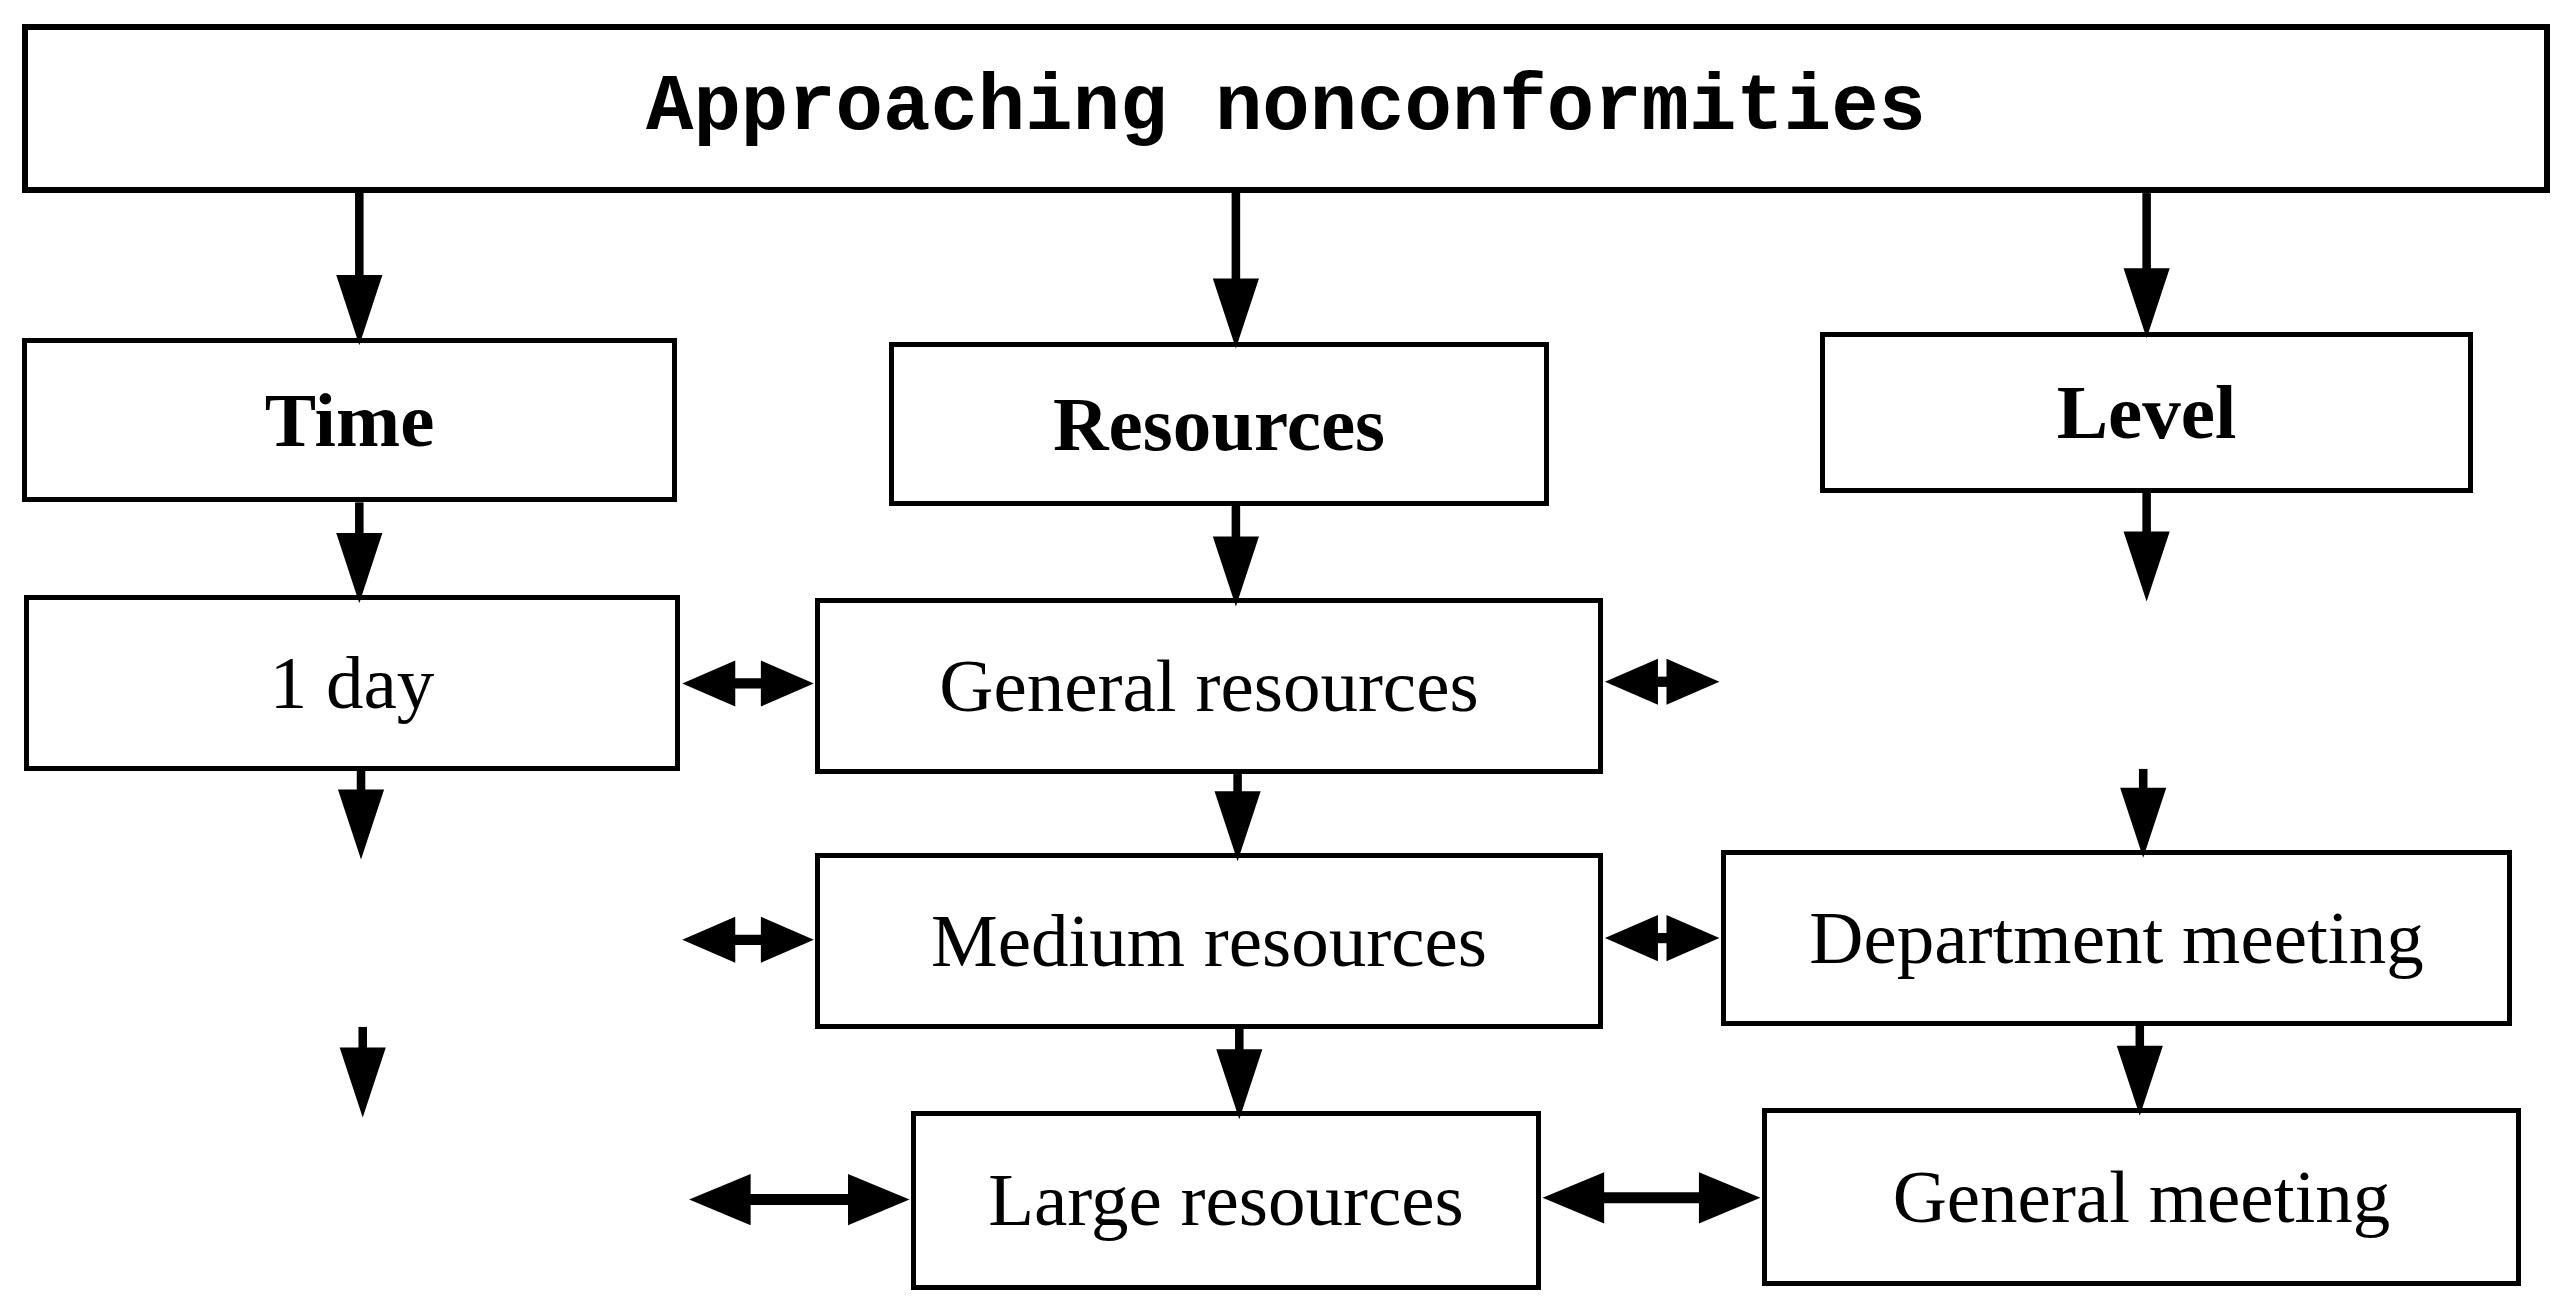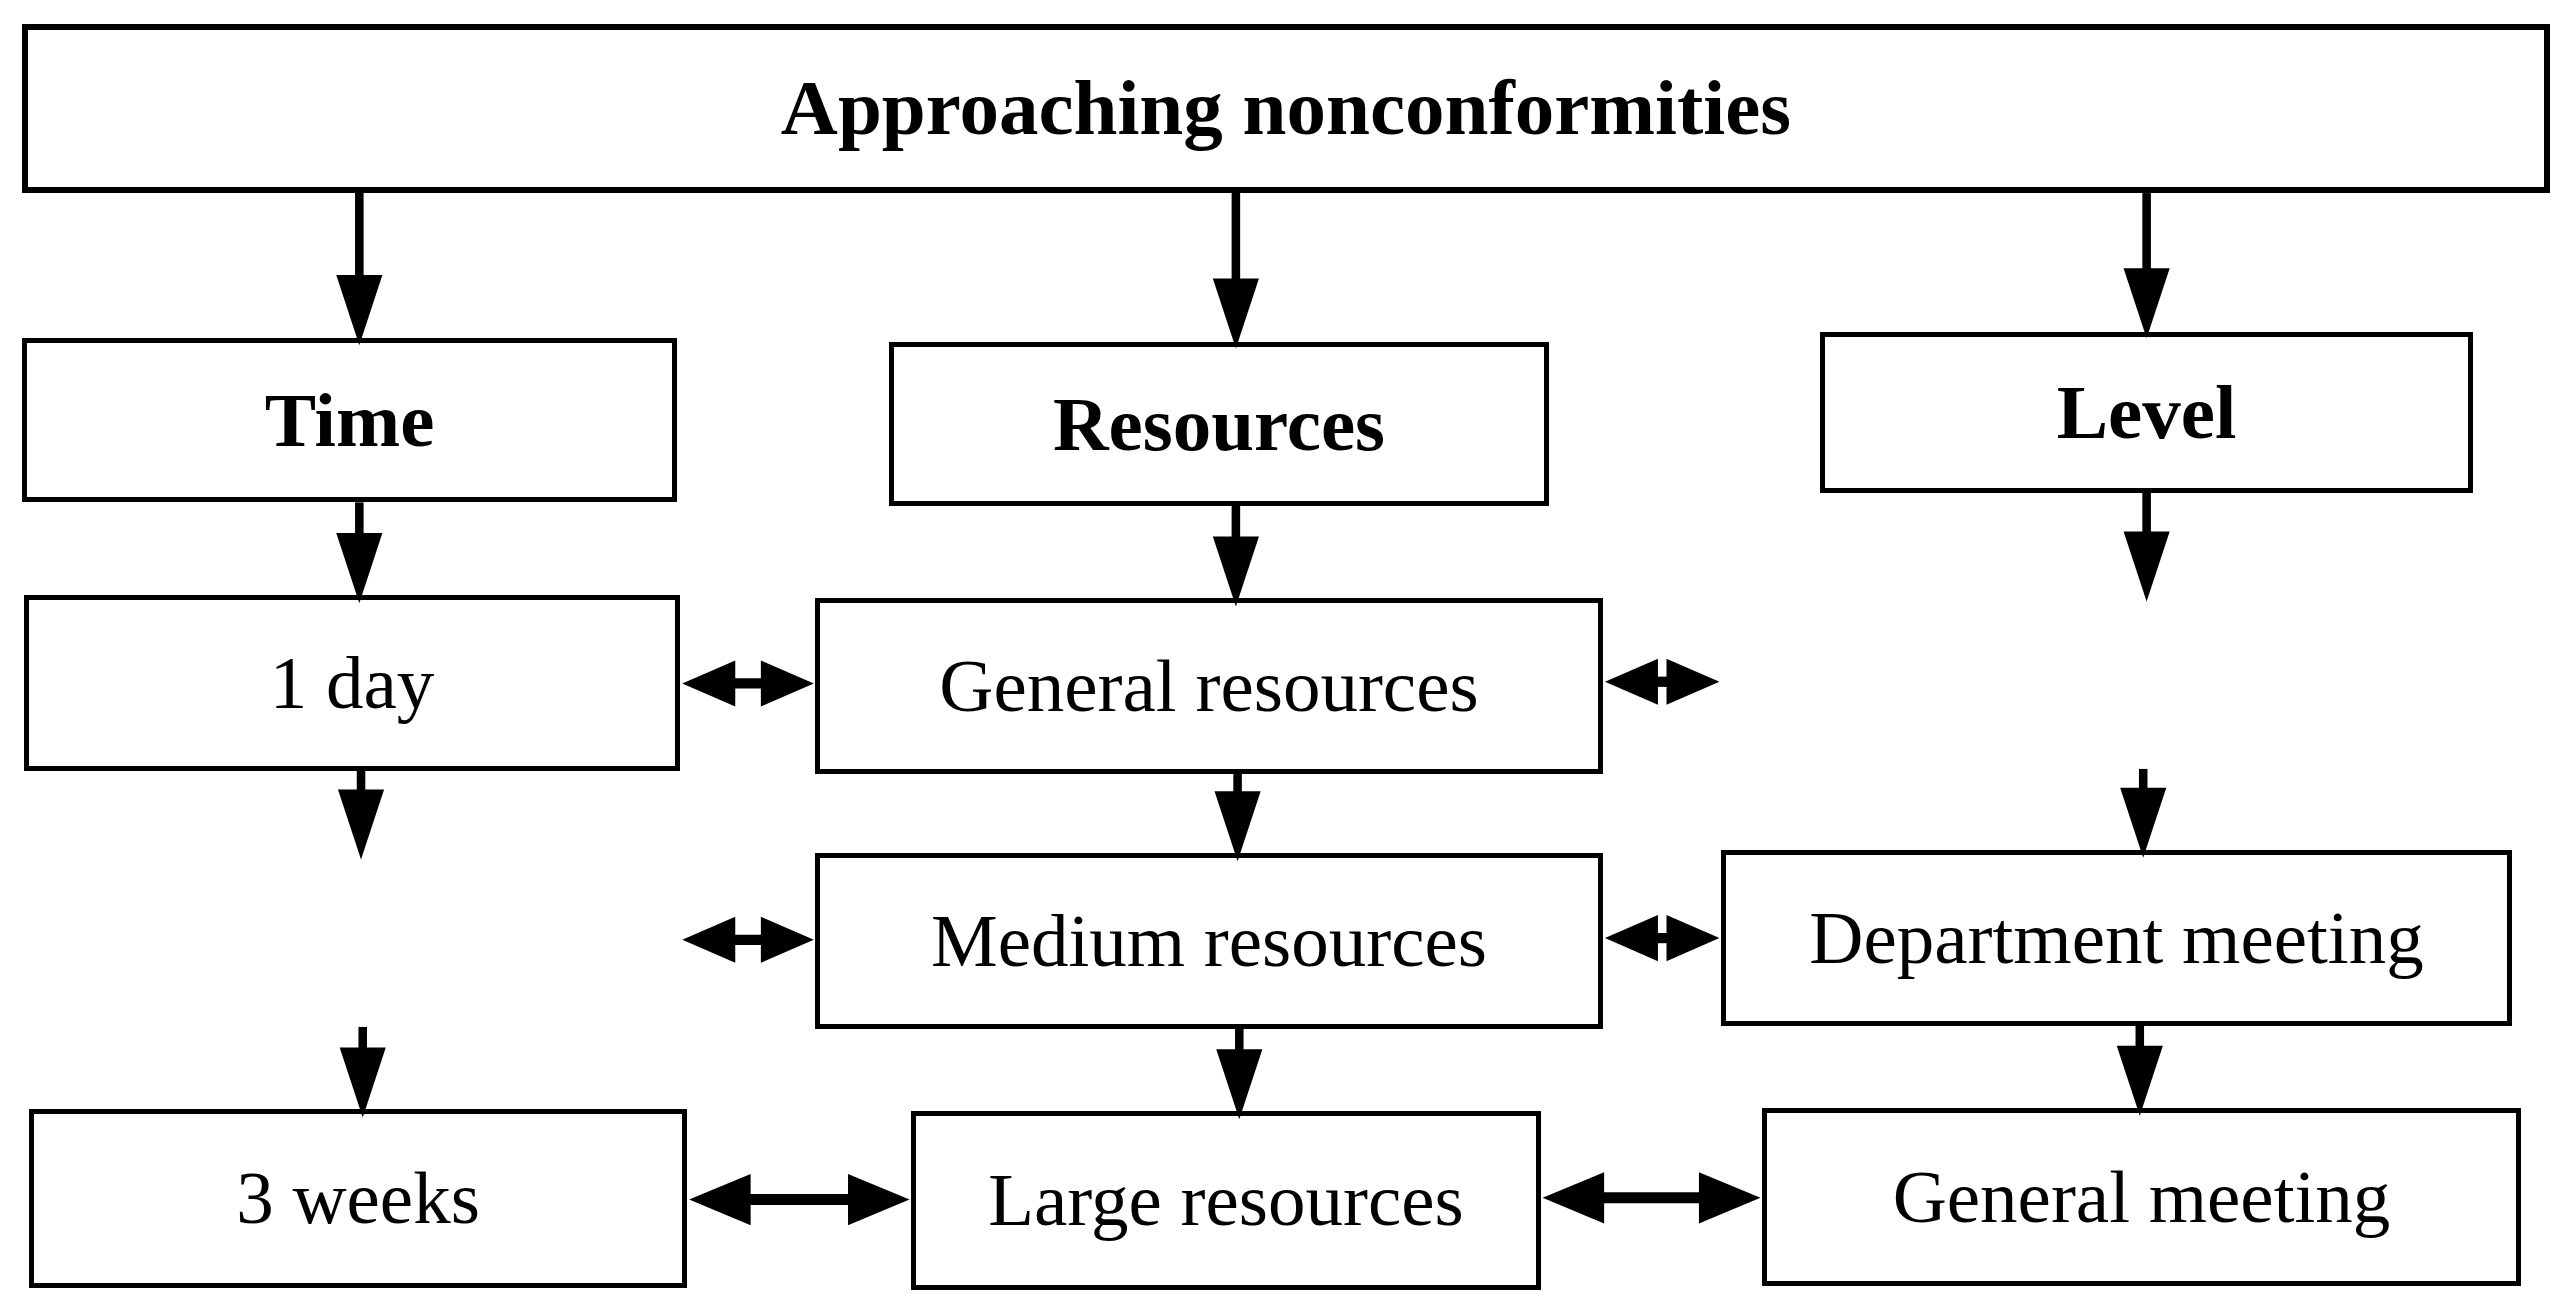--- a/index.html
+++ b/index.html
@@ -18,21 +18,21 @@
     border:5.1px solid #000000;
     display:flex;
     align-items:center;
     justify-content:center;
     text-align:center;
     font-size:75px;
     line-height:1.05;
     white-space:nowrap;
   }
   .box.bold{font-weight:700;}
-  .box.title{border-width:6px;font-size:79px;}
+  .box.title{border-width:6px;font-size:79px;font-family:Liberation Mono, monospace;}
   .box.hdr{font-size:77px;}
   #arrows{
     position:absolute;
     left:0;top:0;width:2576px;height:1314px;
     pointer-events:none;
   }
   #arrows line{stroke:#000000;}
   #arrows polygon{fill:#000000;stroke:none;}
 </style>
 </head>
@@ -61,23 +61,20 @@
     <span>General resources</span>
   </div>
 
   <div class="box" style="left:815px;top:853px;width:788px;height:176px">
     <span>Medium resources</span>
   </div>
   <div class="box" style="left:1721px;top:850px;width:791px;height:176px">
     <span>Department meeting</span>
   </div>
 
-  <div class="box" style="left:29px;top:1109px;width:658px;height:179px">
-    <span>3 weeks</span>
-  </div>
   <div class="box" style="left:911px;top:1111px;width:630px;height:179px">
     <span>Large resources</span>
   </div>
   <div class="box" style="left:1762px;top:1108px;width:759px;height:178px">
     <span>General meeting</span>
   </div>
 
   <svg id="arrows" viewBox="0 0 3014 1538">
       <g>
         <line x1="420" y1="226" x2="420" y2="328" stroke-width="10" stroke="#000000"></line>

